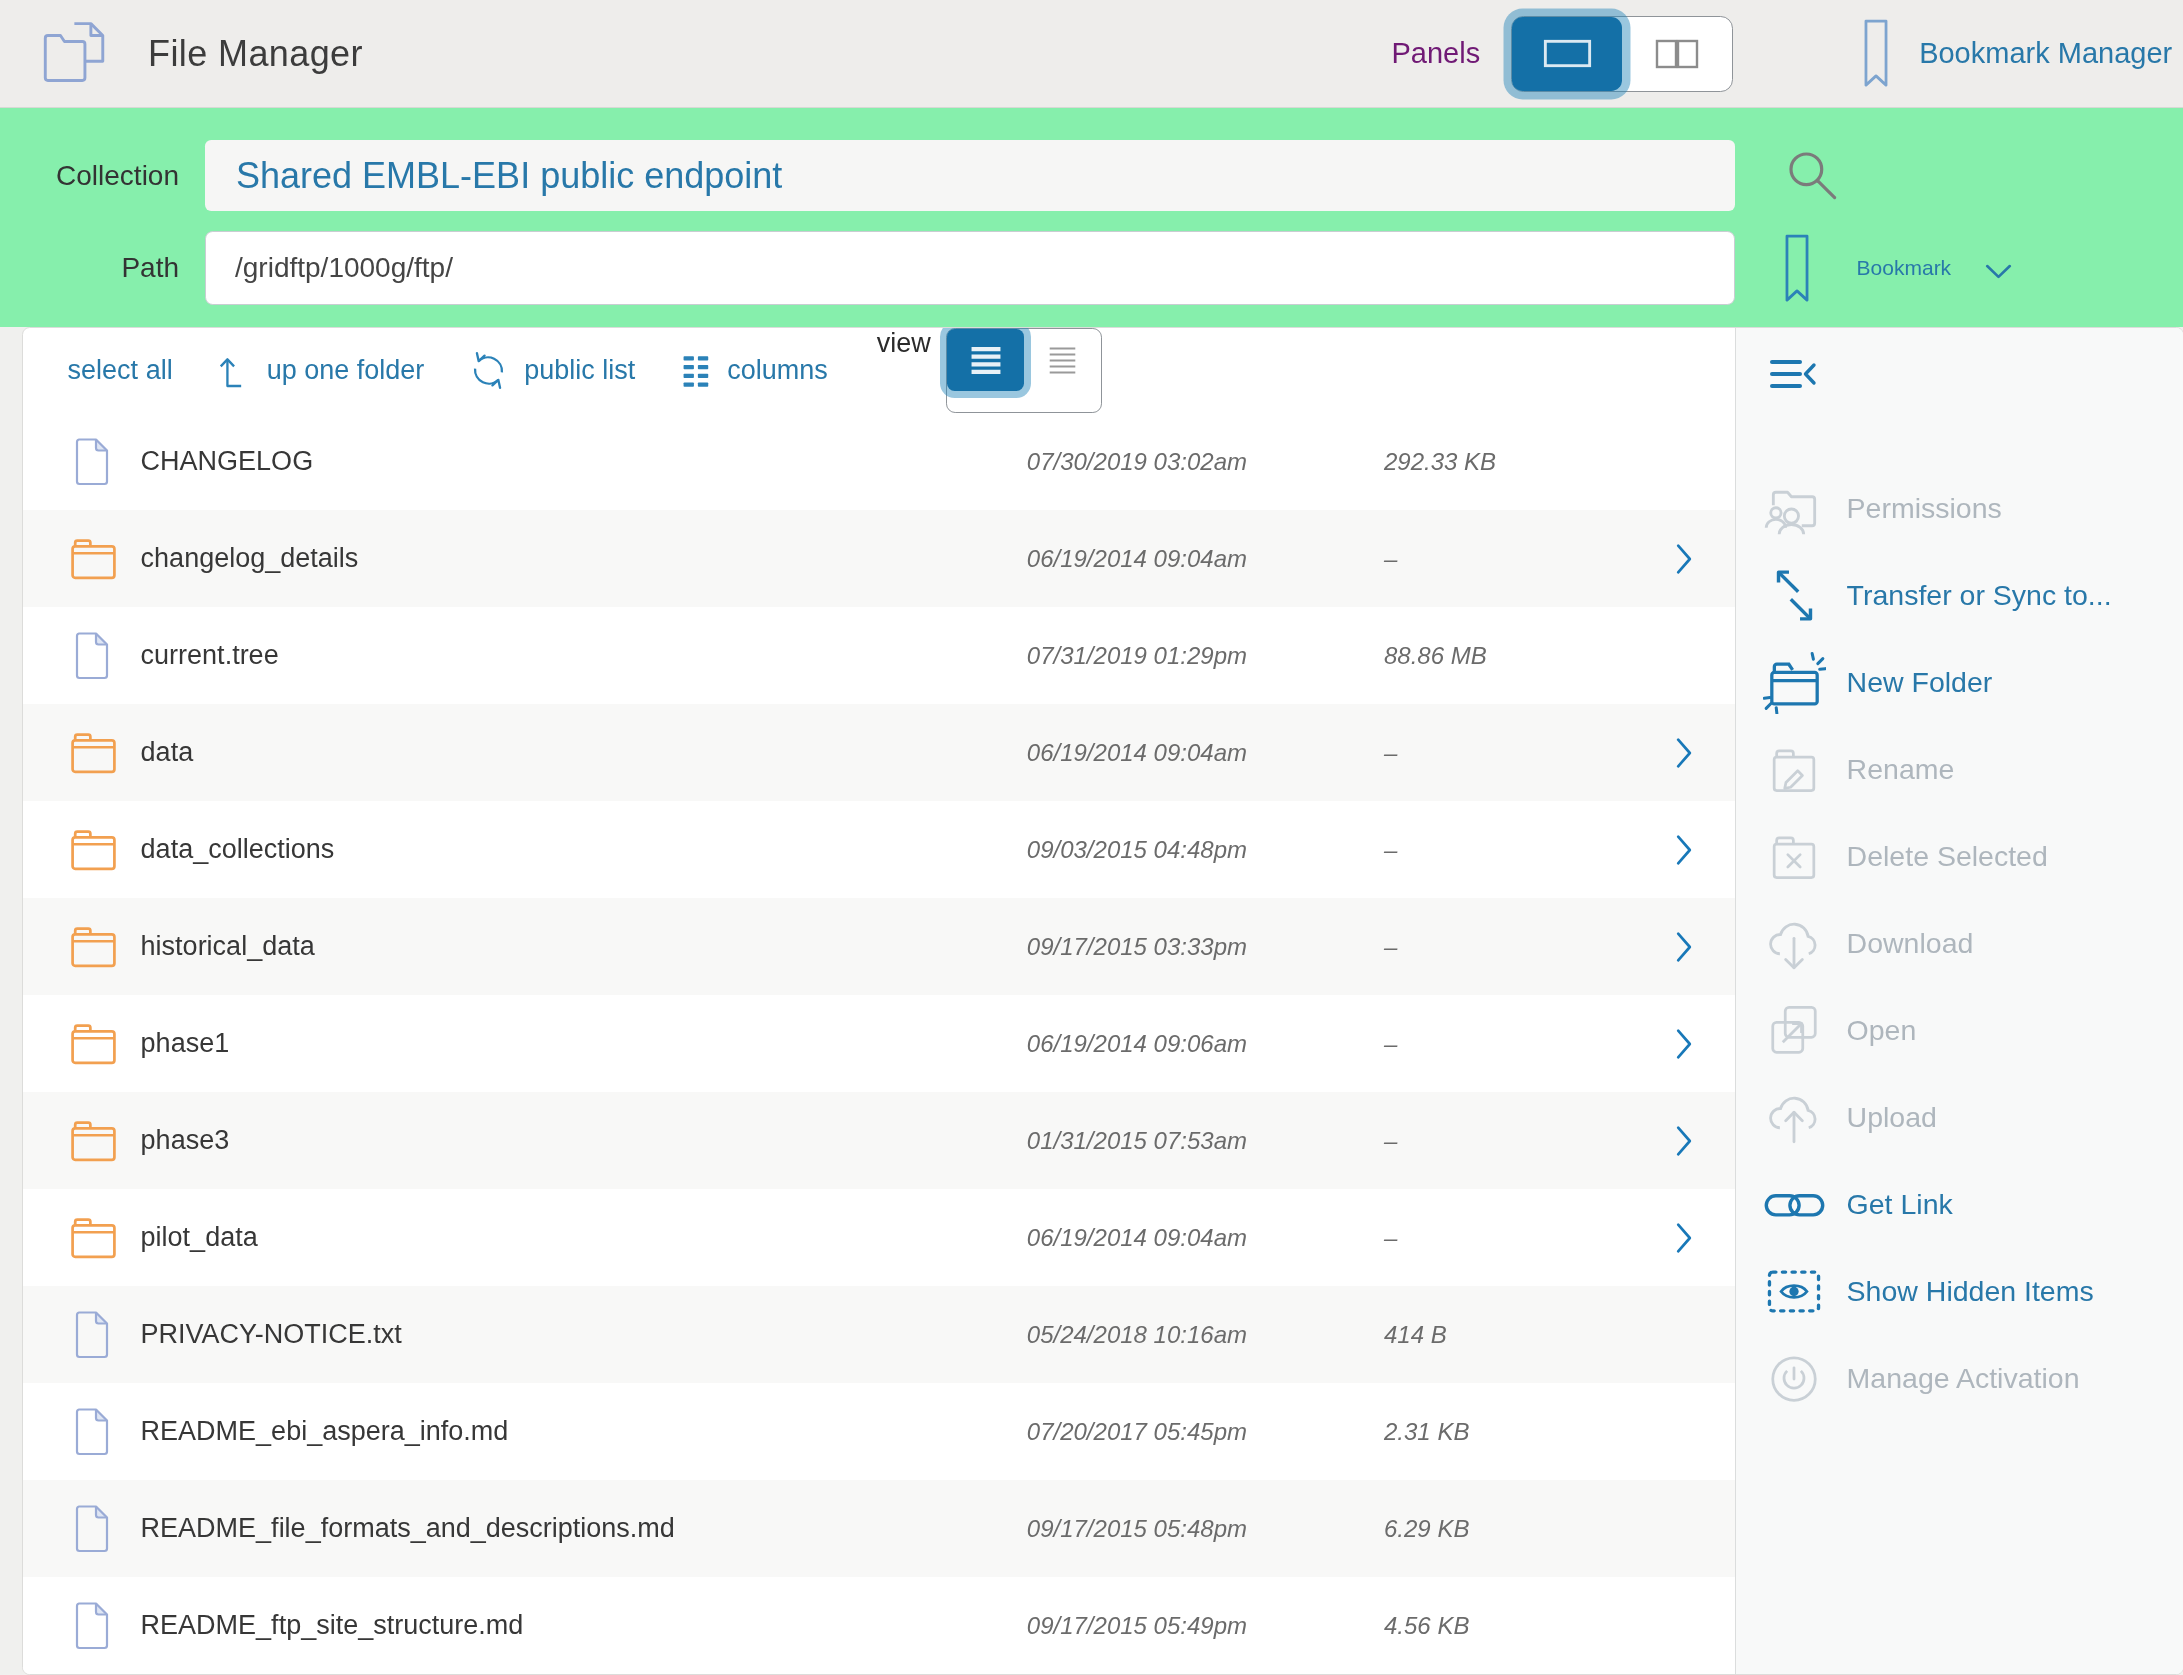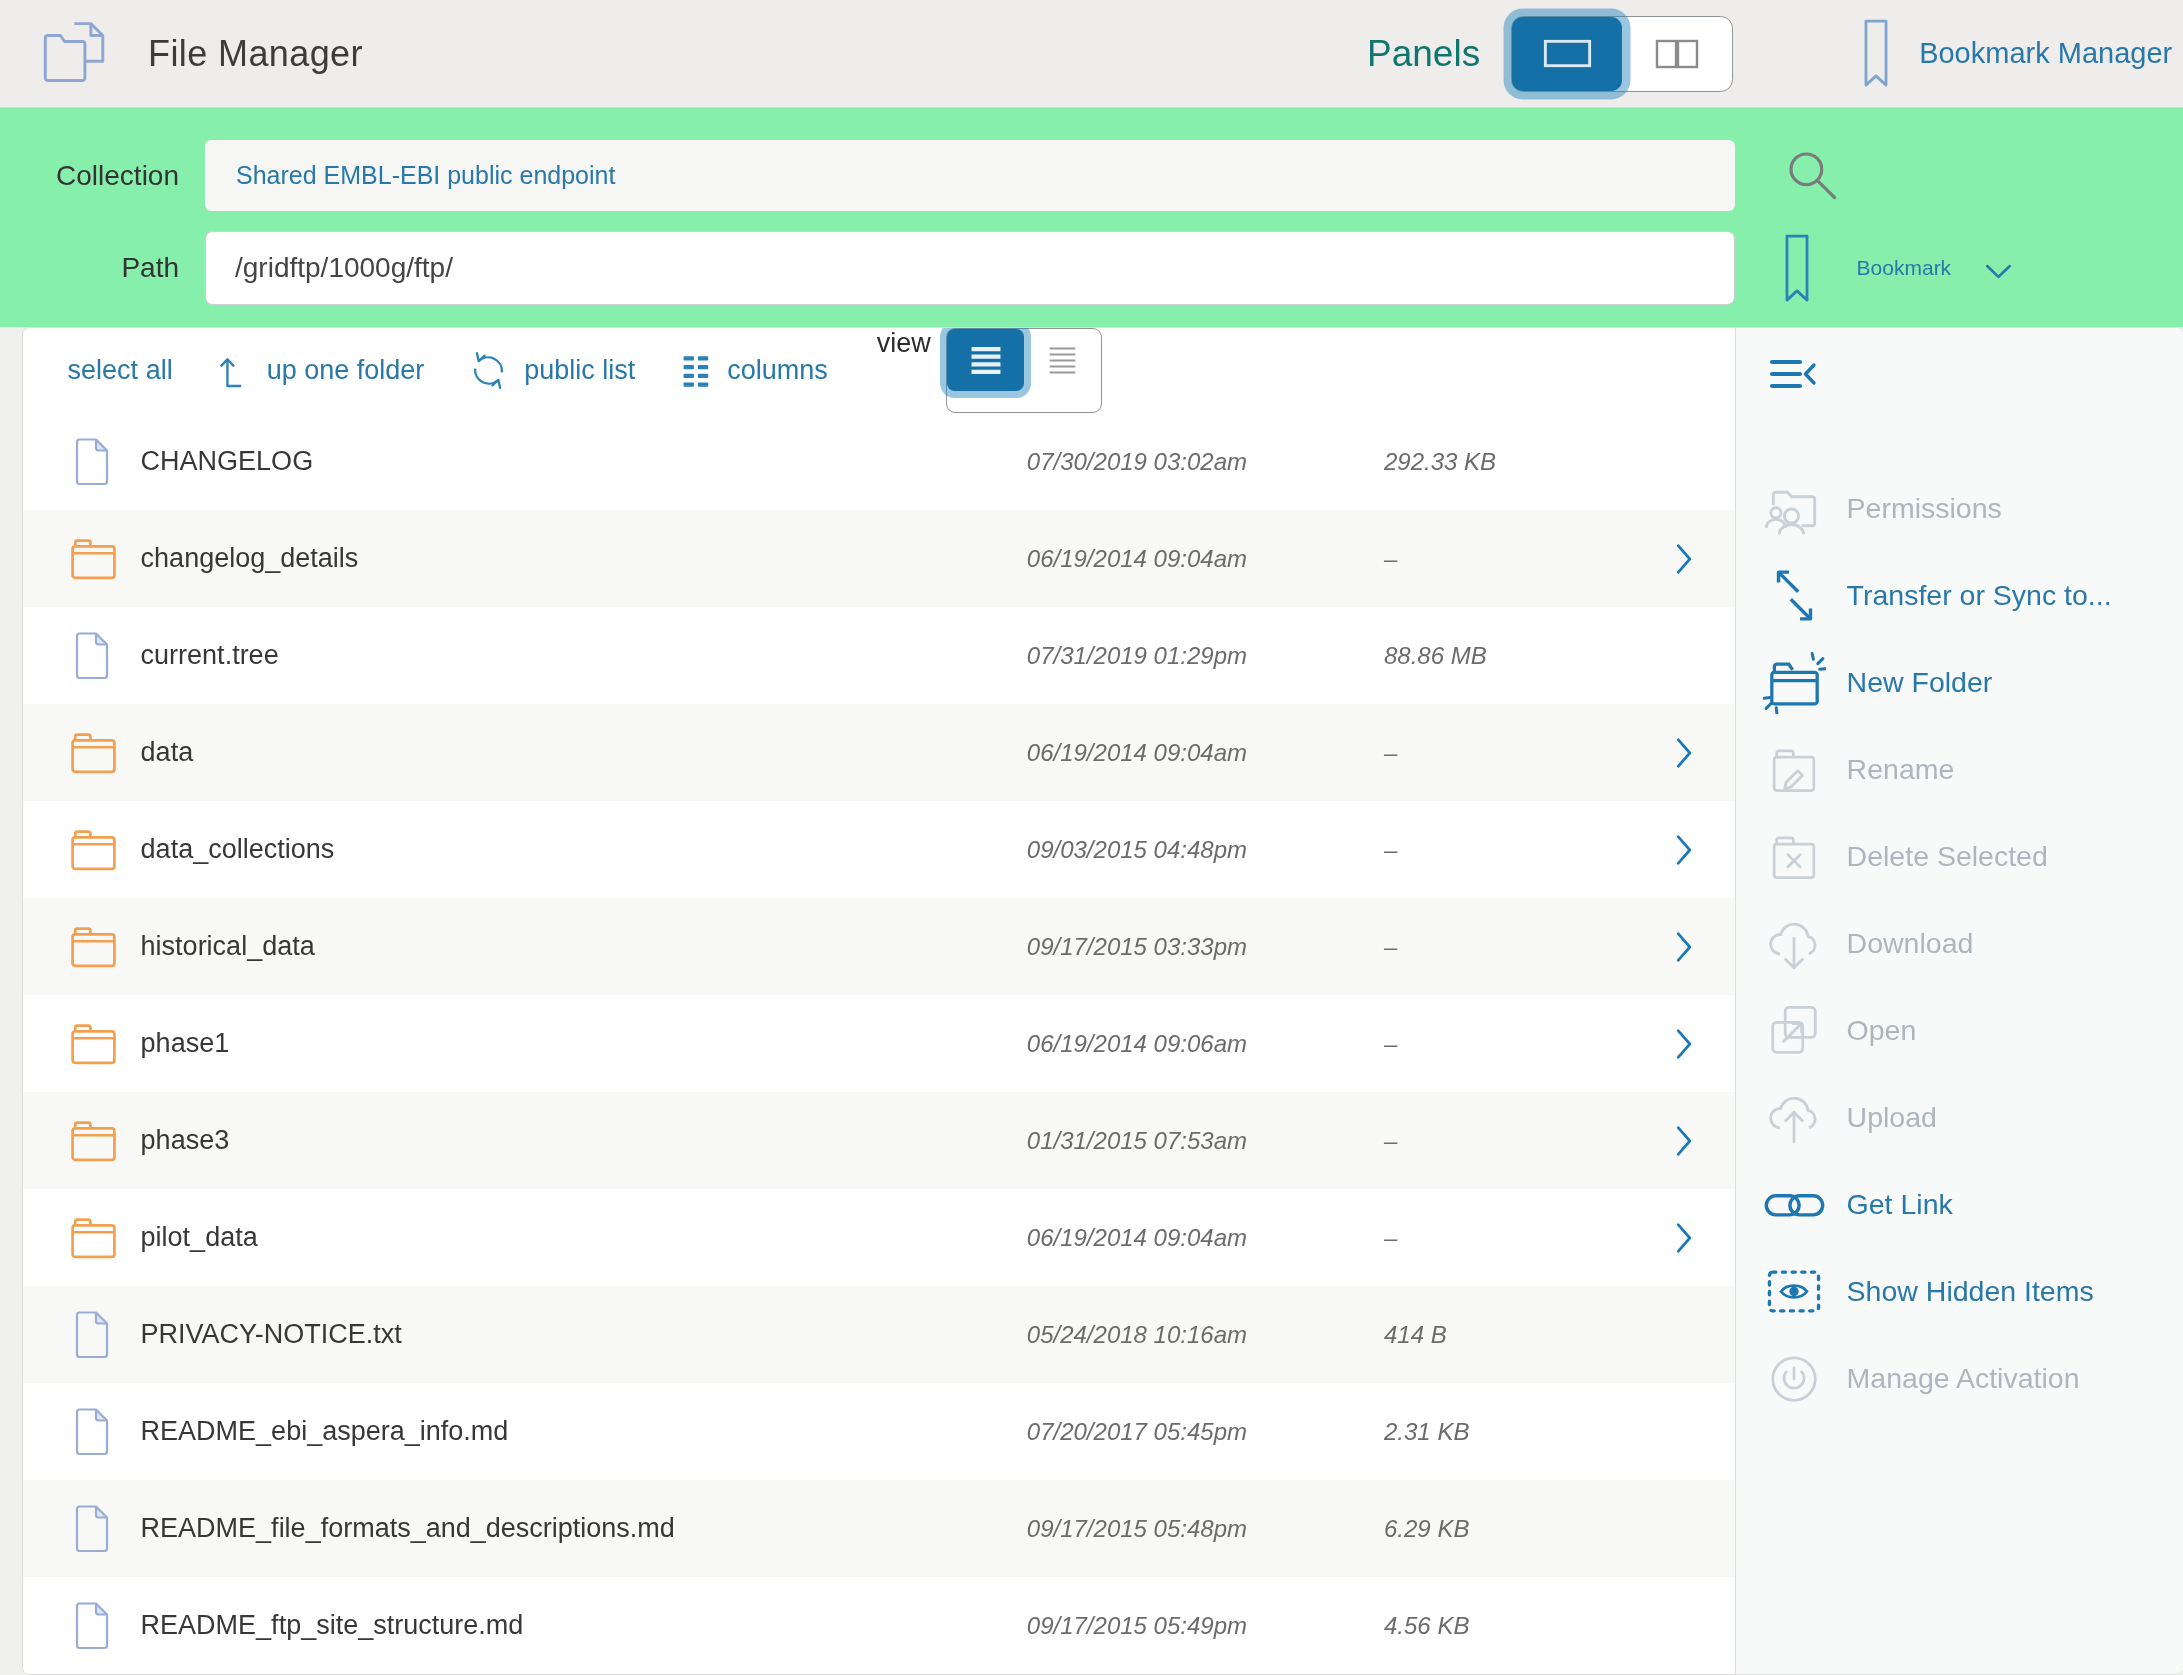--- a/index.html
+++ b/index.html
@@ -14,34 +14,34 @@
   button{background:none;border:none;padding:0;margin:0;font:inherit;color:inherit;cursor:pointer;}
 
   
   .app-header{
     height:108px;background:#eeedeb;border-bottom:1.5px solid #d8d8d5;
     display:flex;align-items:center;box-sizing:border-box;gap:44px;
   }
   .title-group{display:flex;align-items:center;gap:34px;padding-left:40px;}
   .title-group h1{font-size:36px;font-weight:400;color:#3c3c3c;margin:0;letter-spacing:0.4px;}
   .panels-group{display:flex;align-items:center;gap:31px;margin-left:auto;}
-  .panels-label{font-size:37px;color:#0f766e;}
+  .panels-label{font-size:29px;color:#701a75;}
   .toggle{display:flex;background:#fff;border:1.5px solid #8f9499;border-radius:12.3px;}
   .tbtn{display:flex;align-items:center;justify-content:center;border-radius:10.8px;}
   .panels-toggle .tbtn{width:110px;height:74px;}
   .tbtn.selected{background:#1470a7;box-shadow:0 0 0 8.5px rgba(30,130,185,.45);position:relative;z-index:1;}
   .bookmark-manager{display:flex;align-items:center;gap:29px;margin-left:85px;padding-right:10.8px;color:#2878a9;font-size:29px;}
 
   
   .location{height:219px;background:#86efac;box-sizing:border-box;padding-top:32px;}
   .loc-grid{display:grid;grid-template-columns:179px 1530px auto;column-gap:26px;row-gap:20px;align-items:center;}
   .loc-label{font-size:28px;color:#333;text-align:right;}
   .collection-input{
     height:71px;background:#f6f6f5;border-radius:6.2px;display:flex;align-items:center;
-    padding:0 31px;font-size:25px;color:#2878a9;box-sizing:border-box;
+    padding:0 31px;font-size:36px;color:#2878a9;box-sizing:border-box;
   }
   .path-input{
     height:74px;background:#fff;border:1.5px solid #c9cdd2;border-radius:7.7px;
     padding:0 29px;font-size:28px;color:#454545;box-sizing:border-box;width:100%;
     font-family:inherit;outline:none;
   }
   .rail{display:flex;align-items:center;padding-left:21.6px;gap:46px;}
   .bookmark-btn{display:flex;align-items:center;gap:46px;color:#2878a9;font-size:21px;}
   .bookmark-btn .chev{margin-left:-14px;margin-top:7.7px;}
 

